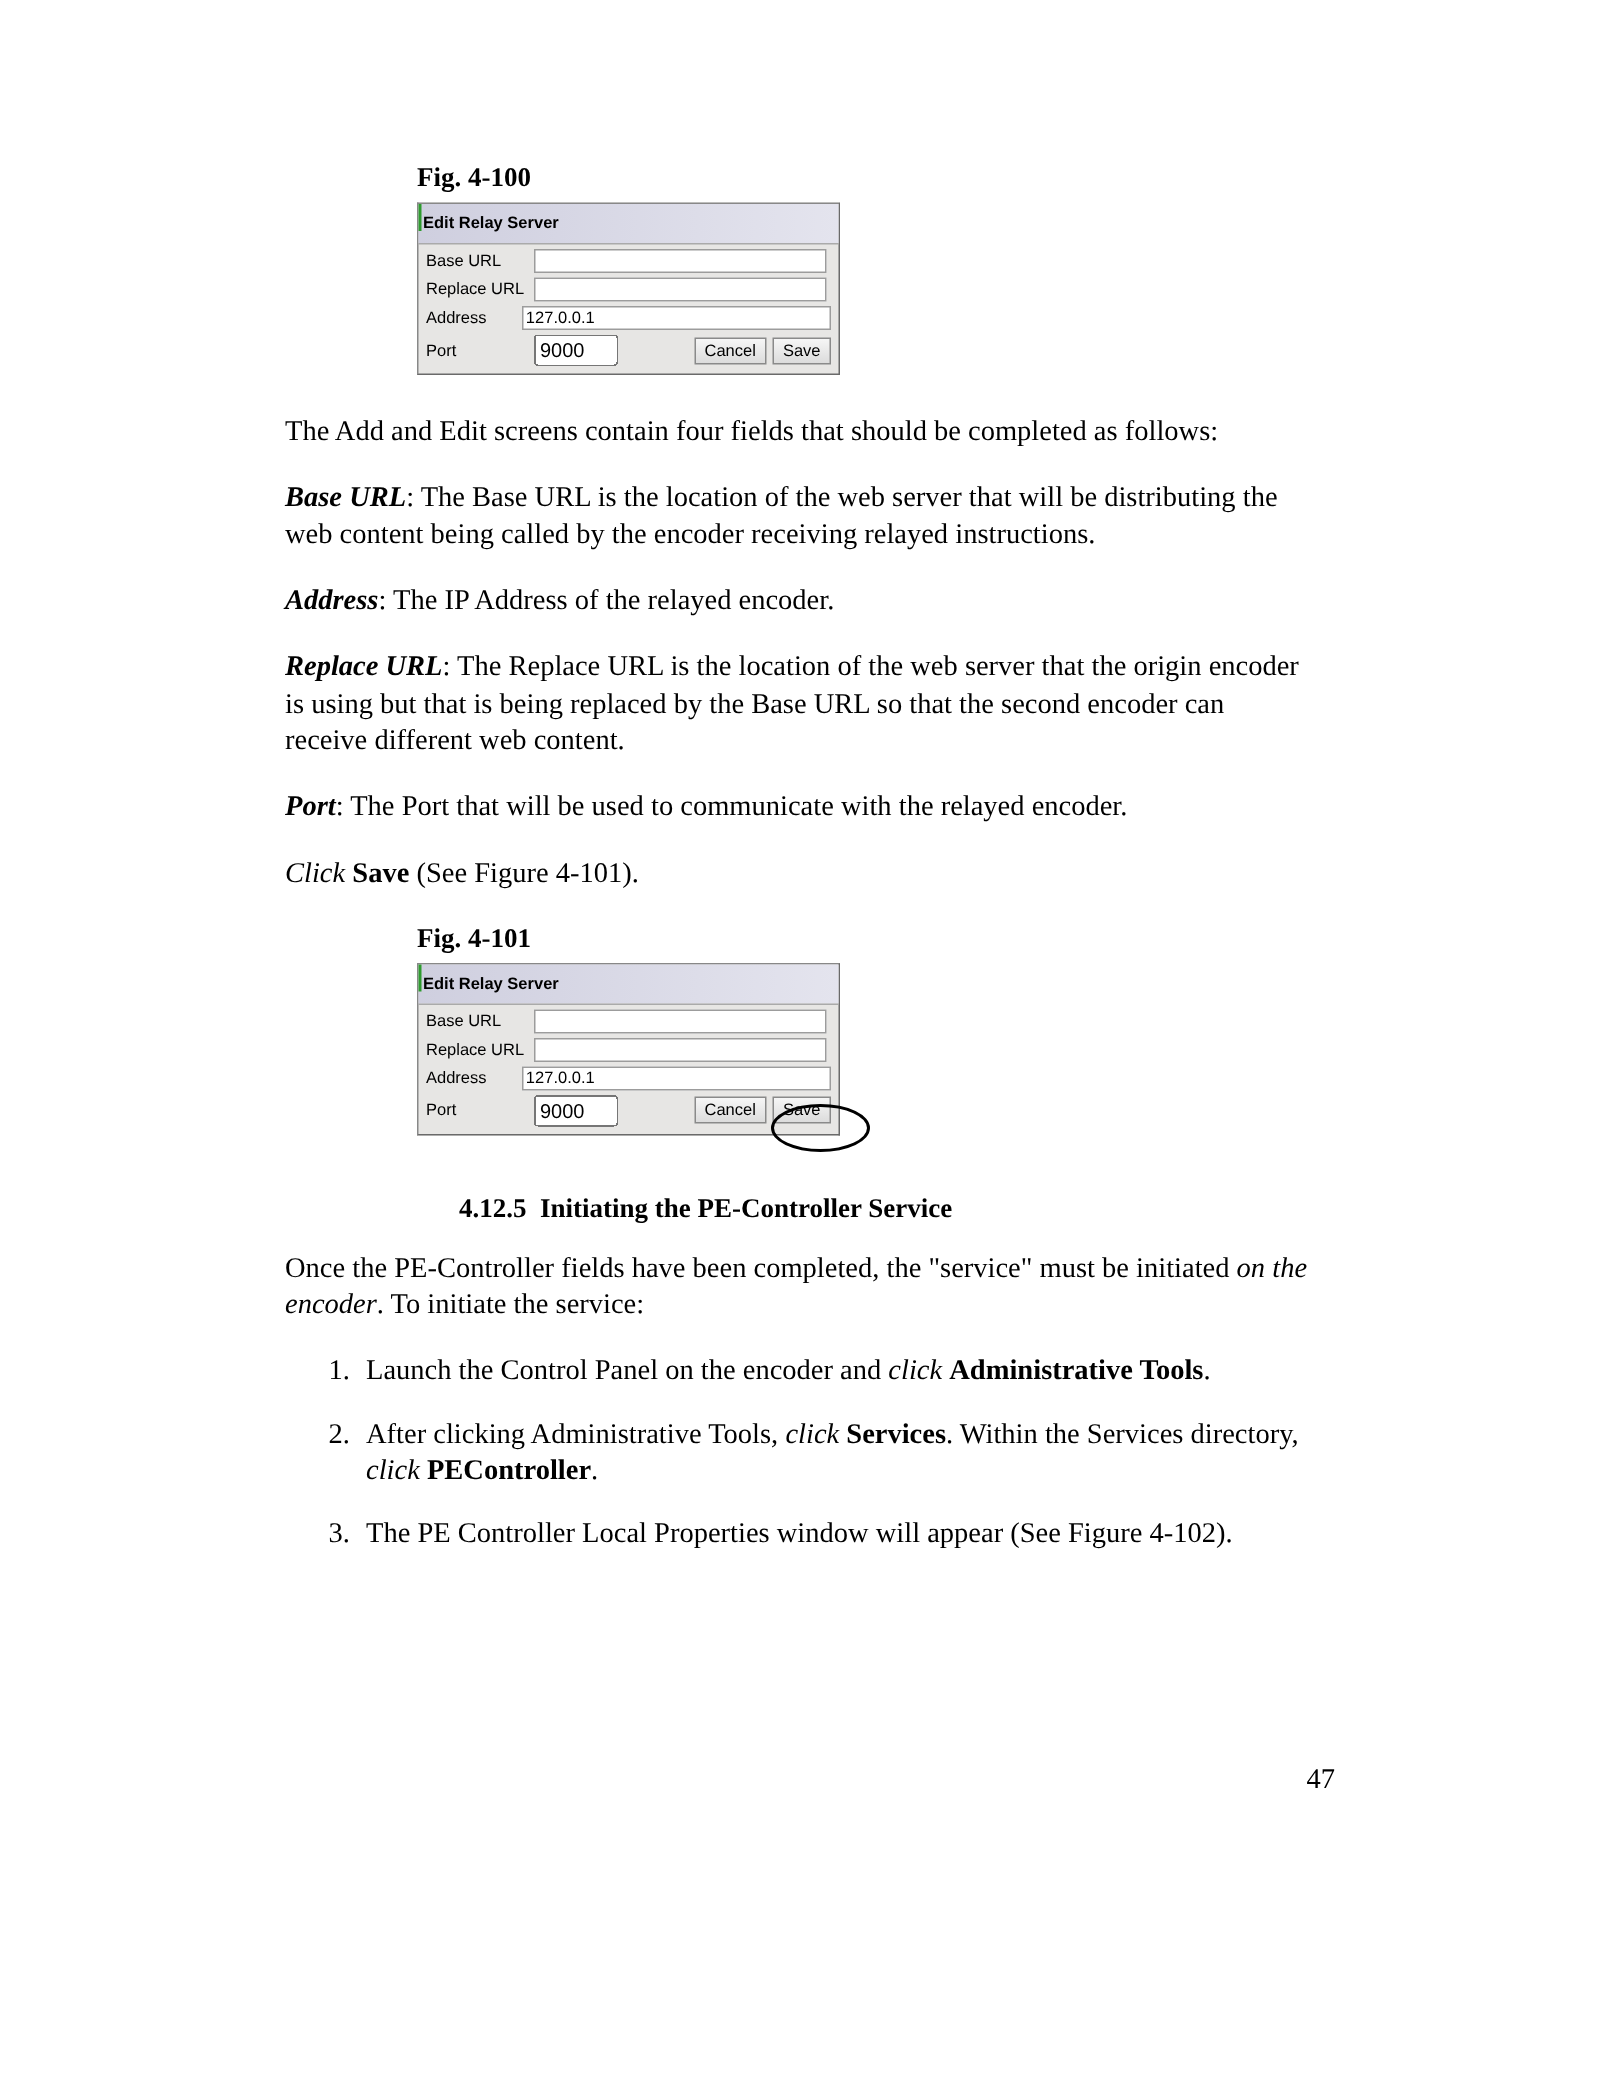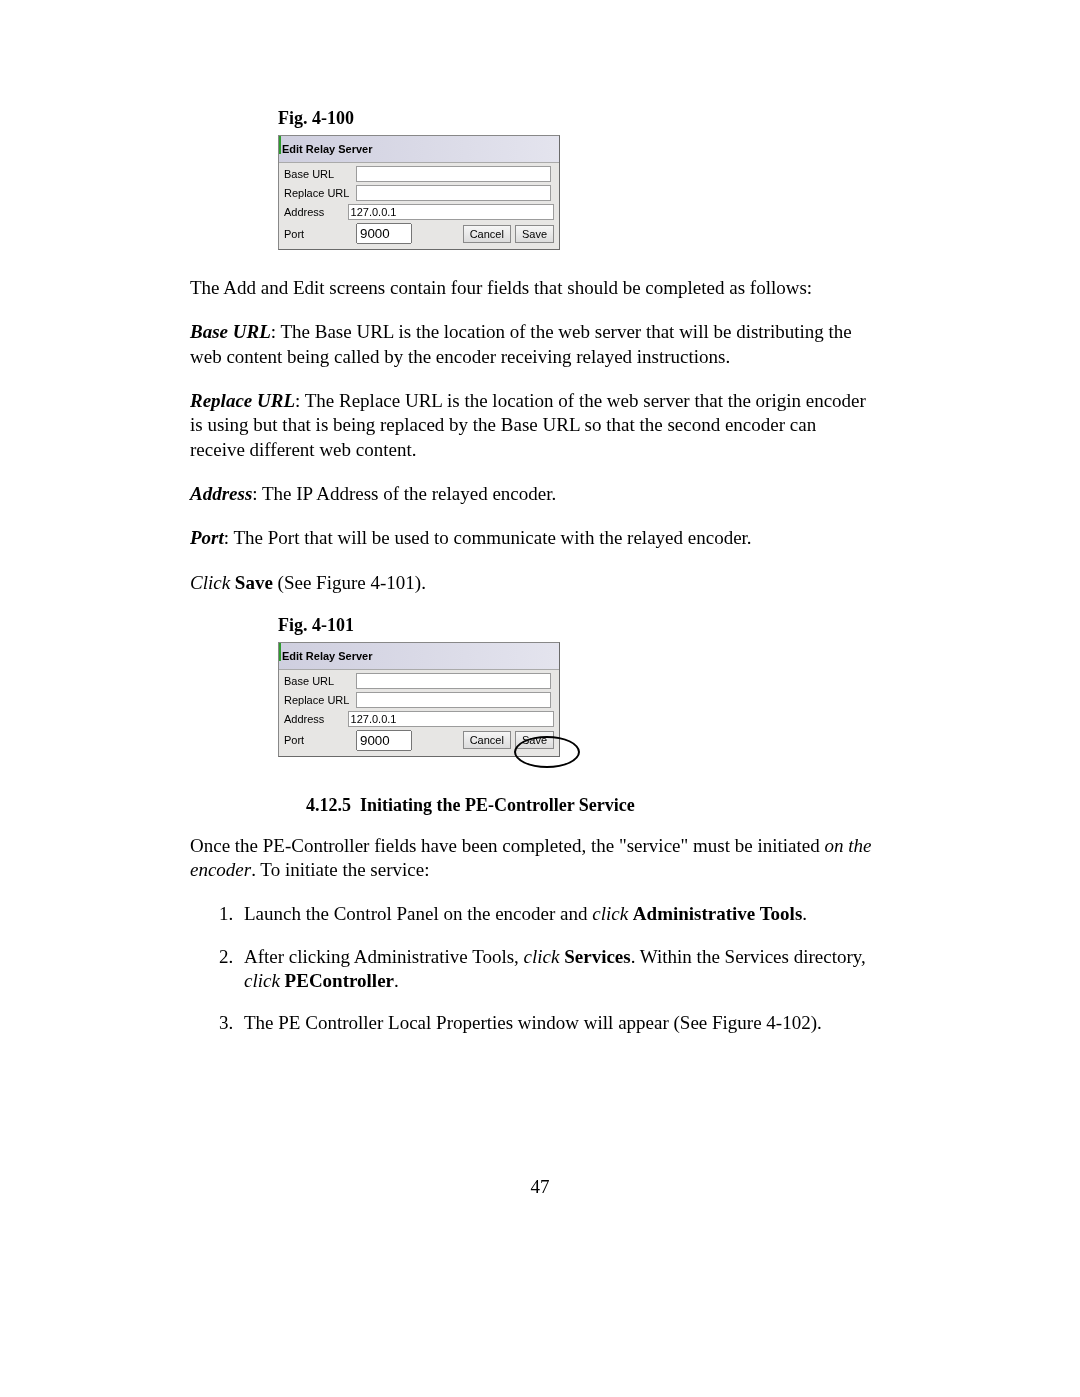--- a/index.html
+++ b/index.html
@@ -107,21 +107,21 @@
   ol.steps {
     margin: 0 0 16px 0;
     padding-left: 48px;
   }
   ol.steps li {
     margin-bottom: 18px;
     padding-left: 6px;
     line-height: 1.28;
   }
   .page-number {
-    text-align: center;
+    text-align: right;
     margin-top: 140px;
     font-size: 19px;
   }
   .circle-annot {
     position: absolute;
     border: 2px solid #000;
     border-radius: 50%;
     pointer-events: none;
   }
 </style>
@@ -158,25 +158,25 @@
     </div>
   </div>
 
   <p class="para">The Add and Edit screens contain four fields that should be completed as follows:</p>
 
   <p class="para">
     <span class="emph-bi">Base URL</span><span>:  The Base URL is the location of the web server that will be distributing the web content being called by the encoder receiving relayed instructions.</span>
   </p>
 
   <p class="para">
+    <span class="emph-bi">Address</span><span>:  The IP Address of the relayed encoder.</span>
+  </p>
+
+  <p class="para">
     <span class="emph-bi">Replace URL</span><span>:  The Replace URL is the location of the web server that the origin encoder is using but that is being replaced by the Base URL so that the second encoder can receive different web content.</span>
-  </p>
-
-  <p class="para">
-    <span class="emph-bi">Address</span><span>:  The IP Address of the relayed encoder.</span>
   </p>
 
   <p class="para">
     <span class="emph-bi">Port</span><span>:  The Port that will be used to communicate with the relayed encoder.</span>
   </p>
 
   <p class="para">
     <span class="emph-i">Click</span> <span class="emph-b">Save</span><span> (See Figure 4-101).</span>
   </p>
 

